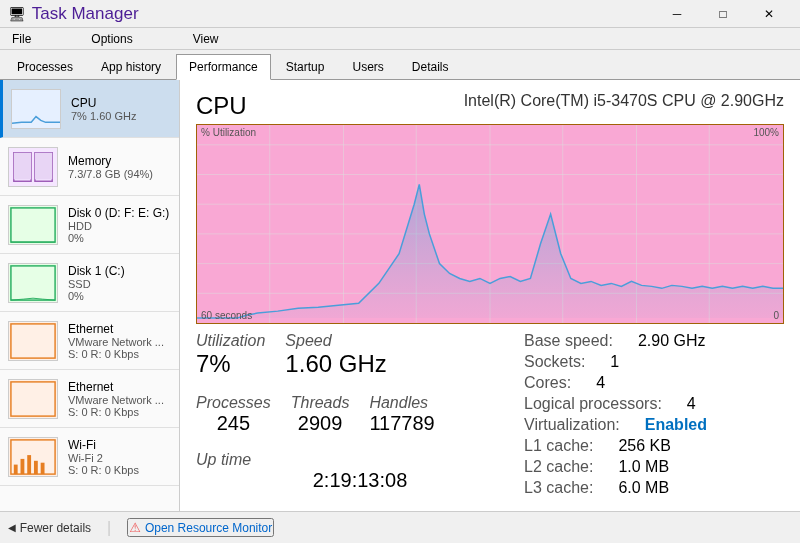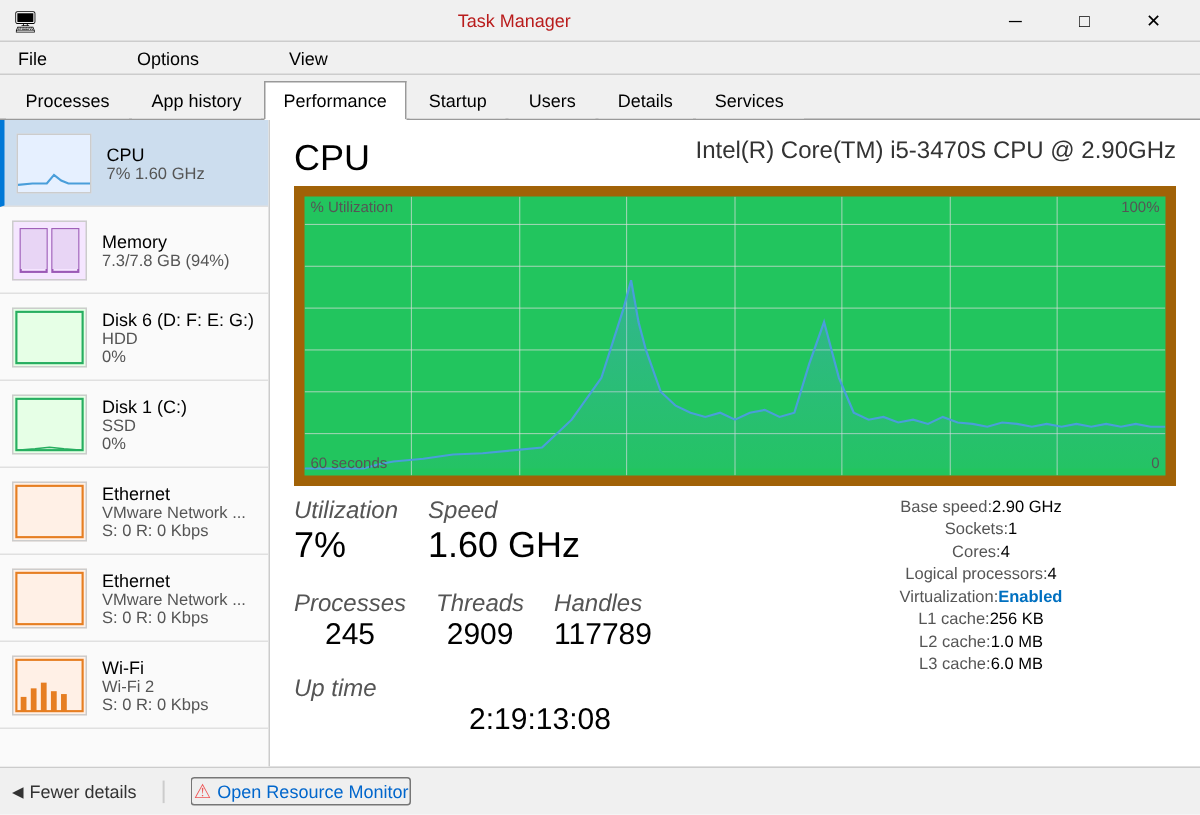--- a/index.html
+++ b/index.html
@@ -8,21 +8,21 @@
     
     .title-bar {
       background: #f0f0f0;
       height: 28px;
       display: flex;
       align-items: center;
       padding: 0 8px;
       border-bottom: 1px solid #ccc;
     }
     .title-bar-icon { margin-right: 6px; font-size: 14px; }
-    .title-bar-title { flex: 1; font-size: 12px; color: #b91c1c; text-align: center; }
+    .title-bar-title { flex: 1; font-size: 17px; color: #4c1d95; }
     .title-bar-controls { display: flex; gap: 0; }
     .title-bar-btn {
       width: 46px; height: 28px; border: none; background: transparent;
       font-size: 12px; cursor: pointer; display: flex; align-items: center; justify-content: center;
     }
 
     
     .menu-bar {
       background: #f0f0f0;
       height: 22px;
@@ -126,24 +126,24 @@
       display: flex;
       justify-content: space-between;
       align-items: flex-start;
       margin-bottom: 4px;
     }
     .cpu-title { font-size: 24px; font-weight: 300; color: #000; }
     .cpu-model { font-size: 16px; color: #333; text-align: left; }
 
     .chart-container {
       position: relative;
-      border: 7px solid #a16207;
+      border: 1px solid #a16207;
       height: 200px;
       margin-bottom: 4px;
-      background: #22c55e;
+      background: #f9a8d4;
       overflow: hidden;
     }
     .chart-label-utilization {
       position: absolute;
       top: 2px; left: 4px;
       font-size: 10px; color: #555;
     }
     .chart-label-100 {
       position: absolute;
       top: 2px; right: 4px;
@@ -175,23 +175,24 @@
     }
     .stat-group { margin-bottom: 8px; }
     .stat-label { font-size: 16px; color: #555; font-style: italic; }
     .stat-value { font-size: 24px; font-weight: 300; color: #000; }
     .stat-value-medium { font-size: 20px; font-weight: 300; color: #000; text-align: center; }
 
     .stats-row { display: flex; gap: 20px; margin-bottom: 8px; }
 
     .right-stat-row {
       display: flex;
-      justify-content: center;
+      justify-content: flex-start;
       margin-bottom: 3px;
-      font-size: 11px;
+      font-size: 16px;
+      gap: 25px;
     }
     .right-stat-label { color: #555; }
     .right-stat-value { color: #000; font-weight: 400; }
     .right-stat-value.highlight { color: #0070c0; font-weight: 700; }
 
     
     .bottom-bar {
       height: 32px;
       background: #f0f0f0;
       border-top: 1px solid #ccc;
@@ -241,21 +242,20 @@
   <span class="menu-item">View</span>
 </div>
 
 <div class="tab-bar">
   <div class="tab">Processes</div>
   <div class="tab">App history</div>
   <div class="tab active">Performance</div>
   <div class="tab">Startup</div>
   <div class="tab">Users</div>
   <div class="tab">Details</div>
-  <div class="tab">Services</div>
 </div>
 
 <div class="main-content">
 
   <div class="sidebar">
 
     <div class="sidebar-item active">
       <div class="sidebar-chart cpu-chart-bg">
         <svg class="mini" viewBox="0 0 50 40" preserveAspectRatio="none">
           <defs>
@@ -289,21 +289,21 @@
     </div>
 
     <div class="sidebar-item">
       <div class="sidebar-chart disk0-chart-bg">
         <svg class="mini" viewBox="0 0 50 40" preserveAspectRatio="none">
           <rect x="2" y="2" width="46" height="36" fill="none" stroke="#27ae60" stroke-width="1.5"></rect>
           <line x1="2" y1="38" x2="48" y2="38" stroke="#27ae60" stroke-width="1"></line>
         </svg>
       </div>
       <div class="sidebar-info">
-        <div class="sidebar-name">Disk 6 (D: F: E: G:)</div>
+        <div class="sidebar-name">Disk 0 (D: F: E: G:)</div>
         <div class="sidebar-sub">HDD</div>
         <div class="sidebar-sub">0%</div>
       </div>
     </div>
 
     <div class="sidebar-item">
       <div class="sidebar-chart disk1-chart-bg">
         <svg class="mini" viewBox="0 0 50 40" preserveAspectRatio="none">
           <rect x="2" y="2" width="46" height="36" fill="none" stroke="#27ae60" stroke-width="1.5"></rect>
           <polyline points="2,38 15,37 25,36 35,37 48,38" fill="none" stroke="#27ae60" stroke-width="1"></polyline>

